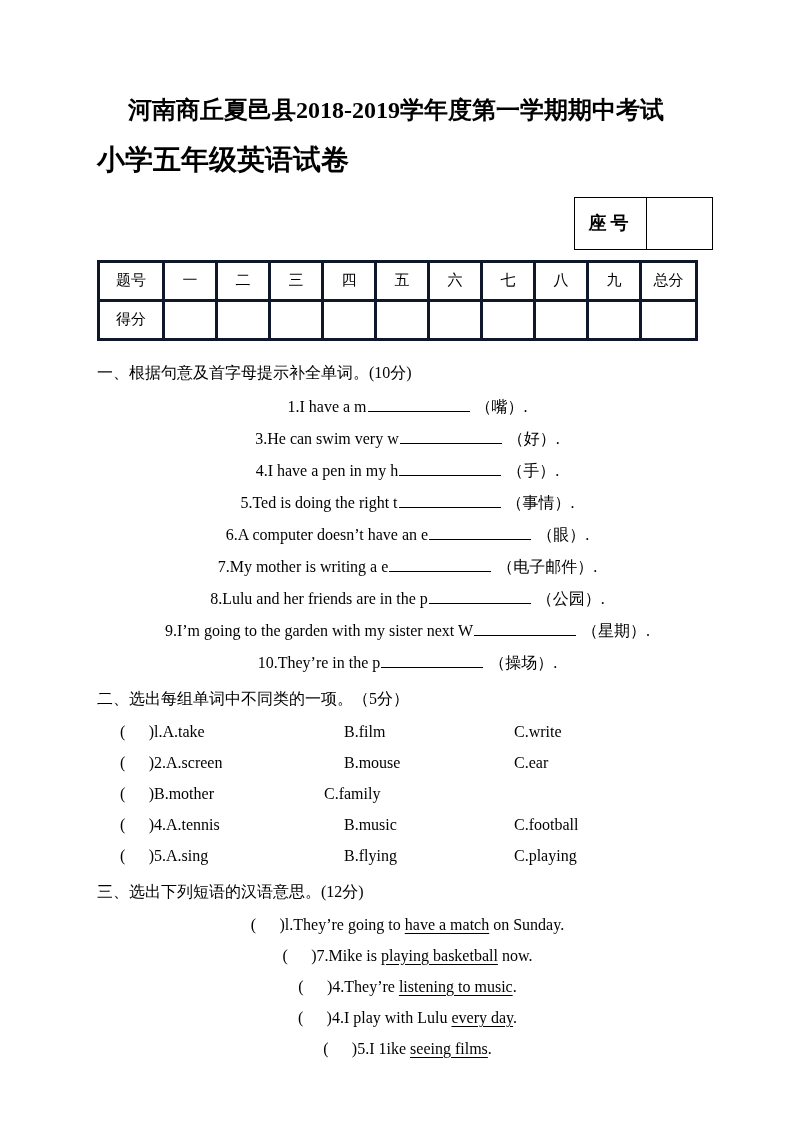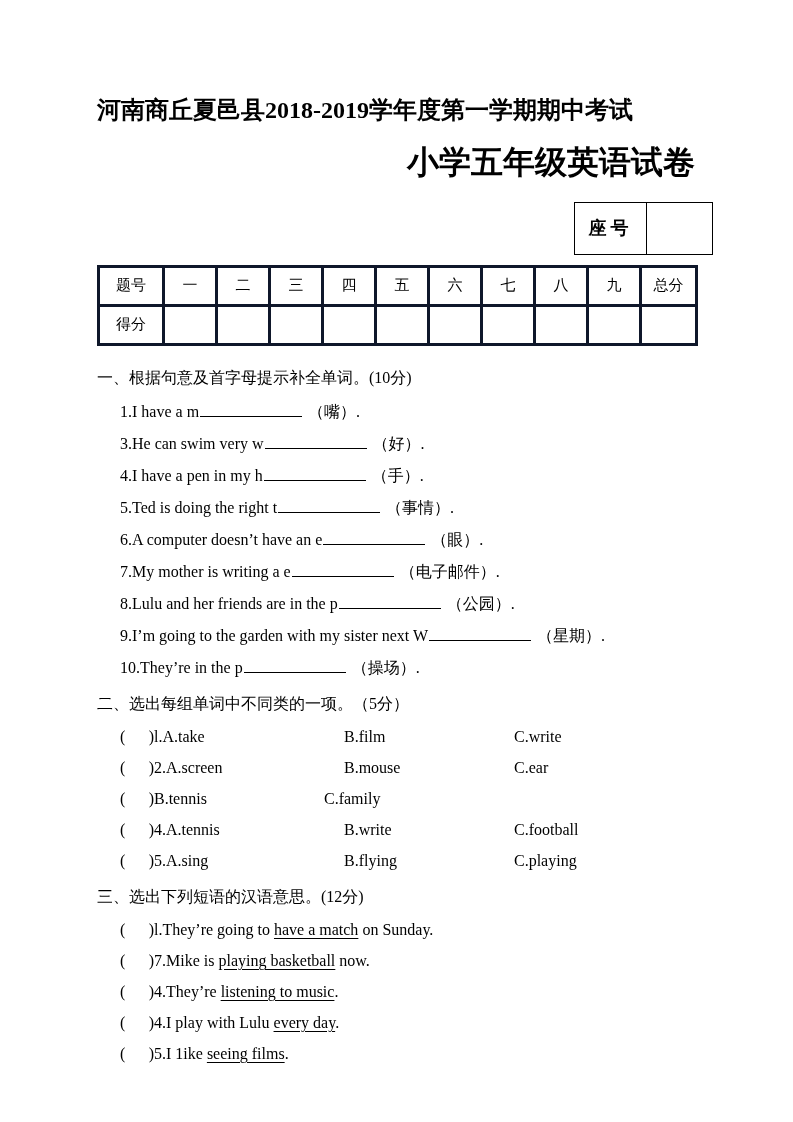--- a/index.html
+++ b/index.html
@@ -6,39 +6,39 @@
   html,body { margin:0; padding:0; background:#e8e8e8; }
   .page {
     width: 793px; height: 1122px;
     margin: 0 auto;
     background: #ffffff;
     font-family: "Liberation Serif", "DejaVu Serif", serif;
     color: #000;
     padding: 95px 98px 40px 97px;
     overflow: hidden;
   }
-  h1.title { font-size: 24px; font-weight: bold; text-align: left; margin: 0 0 16px 0; line-height: 1.3; }
-  h2.subtitle { font-size: 32px; font-weight: bold; text-align: right; margin: 0 0 18px 0; line-height: 1.3; }
+  h1.title { font-size: 24px; font-weight: bold; text-align: center; margin: 0 0 16px 0; line-height: 1.3; }
+  h2.subtitle { font-size: 28px; font-weight: bold; text-align: left; margin: 0 0 18px 0; line-height: 1.3; }
 
   .seat-wrap { display:flex; justify-content:flex-end; margin: 0 -18px 10px 0; }
   table.seat { border-collapse: collapse; font-weight: bold; }
   table.seat td { border: 1.5px solid #000; height: 52px; }
   td.seat-label { width: 72px; text-align: center; font-size: 18px; letter-spacing: 4px; padding: 0 4px; }
   td.seat-value { width: 66px; }
 
   table.score { border-collapse: collapse; width: 598px; table-layout: fixed; }
   table.score td { border: 3px solid #0f172a; height: 39px; text-align: center; font-size: 15px; padding: 0; }
   table.score col.c-first { width: 65px; }
   table.score col.c-mid { width: 53px; }
   table.score col.c-last { width: 56px; }
 
   .sec-h { font-size: 16px; margin: 16px 0 13px 0; line-height: 20px; }
   .sec-h.first { margin-top: 22px; }
 
-  .q-line { margin: 0 0 11px 0; line-height: 20px; font-size: 16px; }
+  .q-line { margin: 0 0 11px 0; line-height: 20px; font-size: 16px; text-align: center; }
   .indent { padding-left: 23px; }
 
   .blank {
     display: inline-block;
     width: 102px; height: 1em;
     border-bottom: 1px solid #000;
     margin: 0 6px 0 1px;
   }
 
   .bgrp { display: inline-flex; width: 34px; flex: 0 0 34px; justify-content: space-between; }
@@ -143,30 +143,30 @@
       </span>
       <span class="s2-a">2.A.screen</span>
       <span class="s2-b">B.mouse</span>
       <span class="s2-c">C.ear</span>
   </div>
   <div class="s2-row indent">
     <span class="bgrp">
         <span>(</span>
         <span>)</span>
       </span>
-      <span class="s2-b">B.tennis</span>
+      <span class="s2-b">B.mother</span>
       <span class="s2-c">C.family</span>
   </div>
   <div class="s2-row indent">
     <span class="bgrp">
         <span>(</span>
         <span>)</span>
       </span>
       <span class="s2-a">4.A.tennis</span>
-      <span class="s2-b">B.write</span>
+      <span class="s2-b">B.music</span>
       <span class="s2-c">C.football</span>
   </div>
   <div class="s2-row indent">
     <span class="bgrp">
         <span>(</span>
         <span>)</span>
       </span>
       <span class="s2-a">5.A.sing</span>
       <span class="s2-b">B.flying</span>
       <span class="s2-c">C.playing</span>

